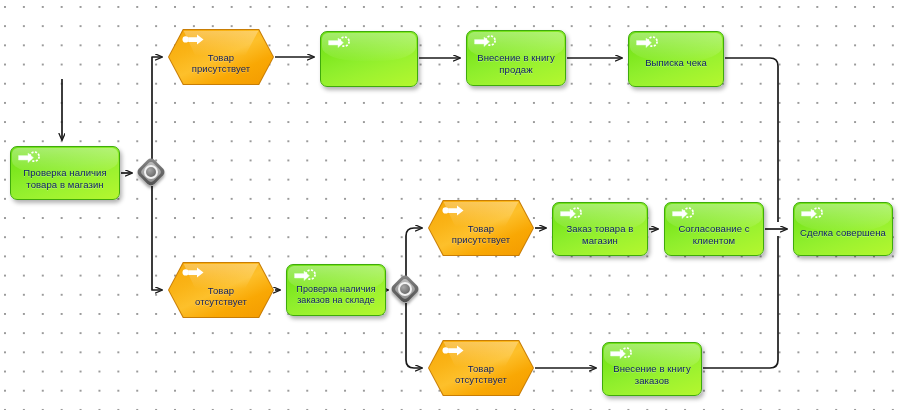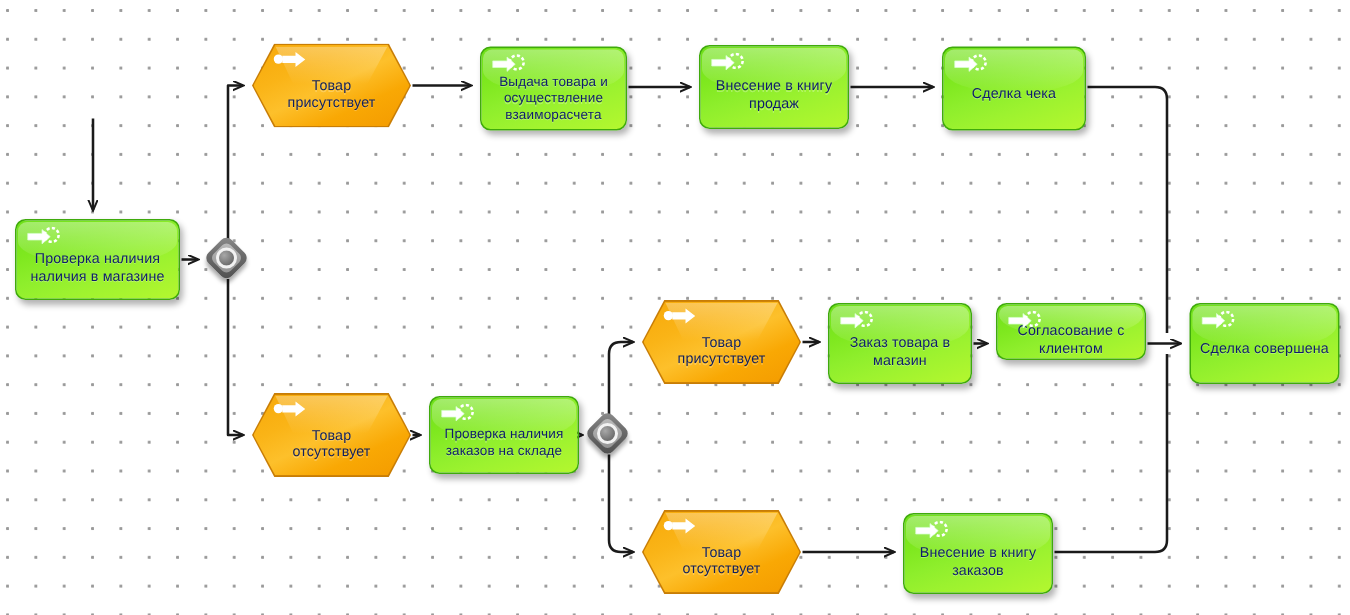--- a/index.html
+++ b/index.html
@@ -189,21 +189,21 @@
   </svg>
 
 
   <div class="node task" style="left:10px; top:146px; width:110px; height:54px;">
     <span class="nicon">
       <svg width="26" height="14" viewBox="0 0 26 14">
         <path d="M1.5,4.6 L11,4.6 L11,2 L16.5,6.8 L11,11.6 L11,9 L1.5,9 Z" fill="#ffffff" stroke="#d8ffd0" stroke-width="0.5"></path>
         <circle cx="17.5" cy="5.6" r="4.6" fill="none" stroke="#ffffff" stroke-width="1.7" stroke-dasharray="2.1 1.5"></circle>
       </svg>
     </span>
-    <span class="label"><span>Проверка наличия</span><br><span>наличия в магазине</span></span>
+    <span class="label"><span>Проверка наличия</span><br><span>товара в магазин</span></span>
   </div>
 
   <div class="gateway" style="left:137px; top:158px;">
     <span class="gdiamond"></span>
     <span class="gdiamond-in"></span>
     <span class="gring"></span>
   </div>
 
   <div class="node hexnode" style="left:168px; top:29px; width:106px; height:56px;">
     <span class="hexedge"></span>
@@ -218,41 +218,40 @@
     <span class="label"><span>Товар</span><br><span>присутствует</span></span>
   </div>
 
   <div class="node task" style="left:320px; top:31px; width:98px; height:56px;">
     <span class="nicon">
       <svg width="26" height="14" viewBox="0 0 26 14">
         <path d="M1.5,4.6 L11,4.6 L11,2 L16.5,6.8 L11,11.6 L11,9 L1.5,9 Z" fill="#ffffff" stroke="#d8ffd0" stroke-width="0.5"></path>
         <circle cx="17.5" cy="5.6" r="4.6" fill="none" stroke="#ffffff" stroke-width="1.7" stroke-dasharray="2.1 1.5"></circle>
       </svg>
     </span>
-    <span class="label" style="padding-top:12px; font-size:9px; line-height:11px;"><span>Выдача товара и</span><br><span>осуществление</span><br><span>взаиморасчета</span></span>
   </div>
 
   <div class="node task" style="left:466px; top:30px; width:100px; height:56px;">
     <span class="nicon">
       <svg width="26" height="14" viewBox="0 0 26 14">
         <path d="M1.5,4.6 L11,4.6 L11,2 L16.5,6.8 L11,11.6 L11,9 L1.5,9 Z" fill="#ffffff" stroke="#d8ffd0" stroke-width="0.5"></path>
         <circle cx="17.5" cy="5.6" r="4.6" fill="none" stroke="#ffffff" stroke-width="1.7" stroke-dasharray="2.1 1.5"></circle>
       </svg>
     </span>
     <span class="label"><span>Внесение в книгу</span><br><span>продаж</span></span>
   </div>
 
   <div class="node task" style="left:628px; top:31px; width:96px; height:56px;">
     <span class="nicon">
       <svg width="26" height="14" viewBox="0 0 26 14">
         <path d="M1.5,4.6 L11,4.6 L11,2 L16.5,6.8 L11,11.6 L11,9 L1.5,9 Z" fill="#ffffff" stroke="#d8ffd0" stroke-width="0.5"></path>
         <circle cx="17.5" cy="5.6" r="4.6" fill="none" stroke="#ffffff" stroke-width="1.7" stroke-dasharray="2.1 1.5"></circle>
       </svg>
     </span>
-    <span class="label" style="padding-top:8px;"><span>Сделка чека</span></span>
+    <span class="label" style="padding-top:8px;"><span>Выписка чека</span></span>
   </div>
 
   <div class="node hexnode" style="left:168px; top:262px; width:106px; height:56px;">
     <span class="hexedge"></span>
     <span class="hexbody2"></span>
     <span class="hexgloss"></span>
     <span class="nicon">
       <svg width="26" height="14" viewBox="0 0 26 14">
         <circle cx="3.6" cy="5.4" r="3.1" fill="#ffffff"></circle>
         <path d="M6.2,3.2 L15,3.2 L15,0.6 L21.5,5.6 L15,10.6 L15,8 L6.2,8 Z" fill="#ffffff"></path>
@@ -293,21 +292,21 @@
   <div class="node task" style="left:552px; top:202px; width:96px; height:54px;">
     <span class="nicon">
       <svg width="26" height="14" viewBox="0 0 26 14">
         <path d="M1.5,4.6 L11,4.6 L11,2 L16.5,6.8 L11,11.6 L11,9 L1.5,9 Z" fill="#ffffff" stroke="#d8ffd0" stroke-width="0.5"></path>
         <circle cx="17.5" cy="5.6" r="4.6" fill="none" stroke="#ffffff" stroke-width="1.7" stroke-dasharray="2.1 1.5"></circle>
       </svg>
     </span>
     <span class="label"><span>Заказ товара в</span><br><span>магазин</span></span>
   </div>
 
-  <div class="node task" style="left:664px; top:202px; width:100px; height:38px;">
+  <div class="node task" style="left:664px; top:202px; width:100px; height:54px;">
     <span class="nicon">
       <svg width="26" height="14" viewBox="0 0 26 14">
         <path d="M1.5,4.6 L11,4.6 L11,2 L16.5,6.8 L11,11.6 L11,9 L1.5,9 Z" fill="#ffffff" stroke="#d8ffd0" stroke-width="0.5"></path>
         <circle cx="17.5" cy="5.6" r="4.6" fill="none" stroke="#ffffff" stroke-width="1.7" stroke-dasharray="2.1 1.5"></circle>
       </svg>
     </span>
     <span class="label"><span>Согласование с</span><br><span>клиентом</span></span>
   </div>
 
   <div class="node hexnode" style="left:428px; top:340px; width:106px; height:56px;">

